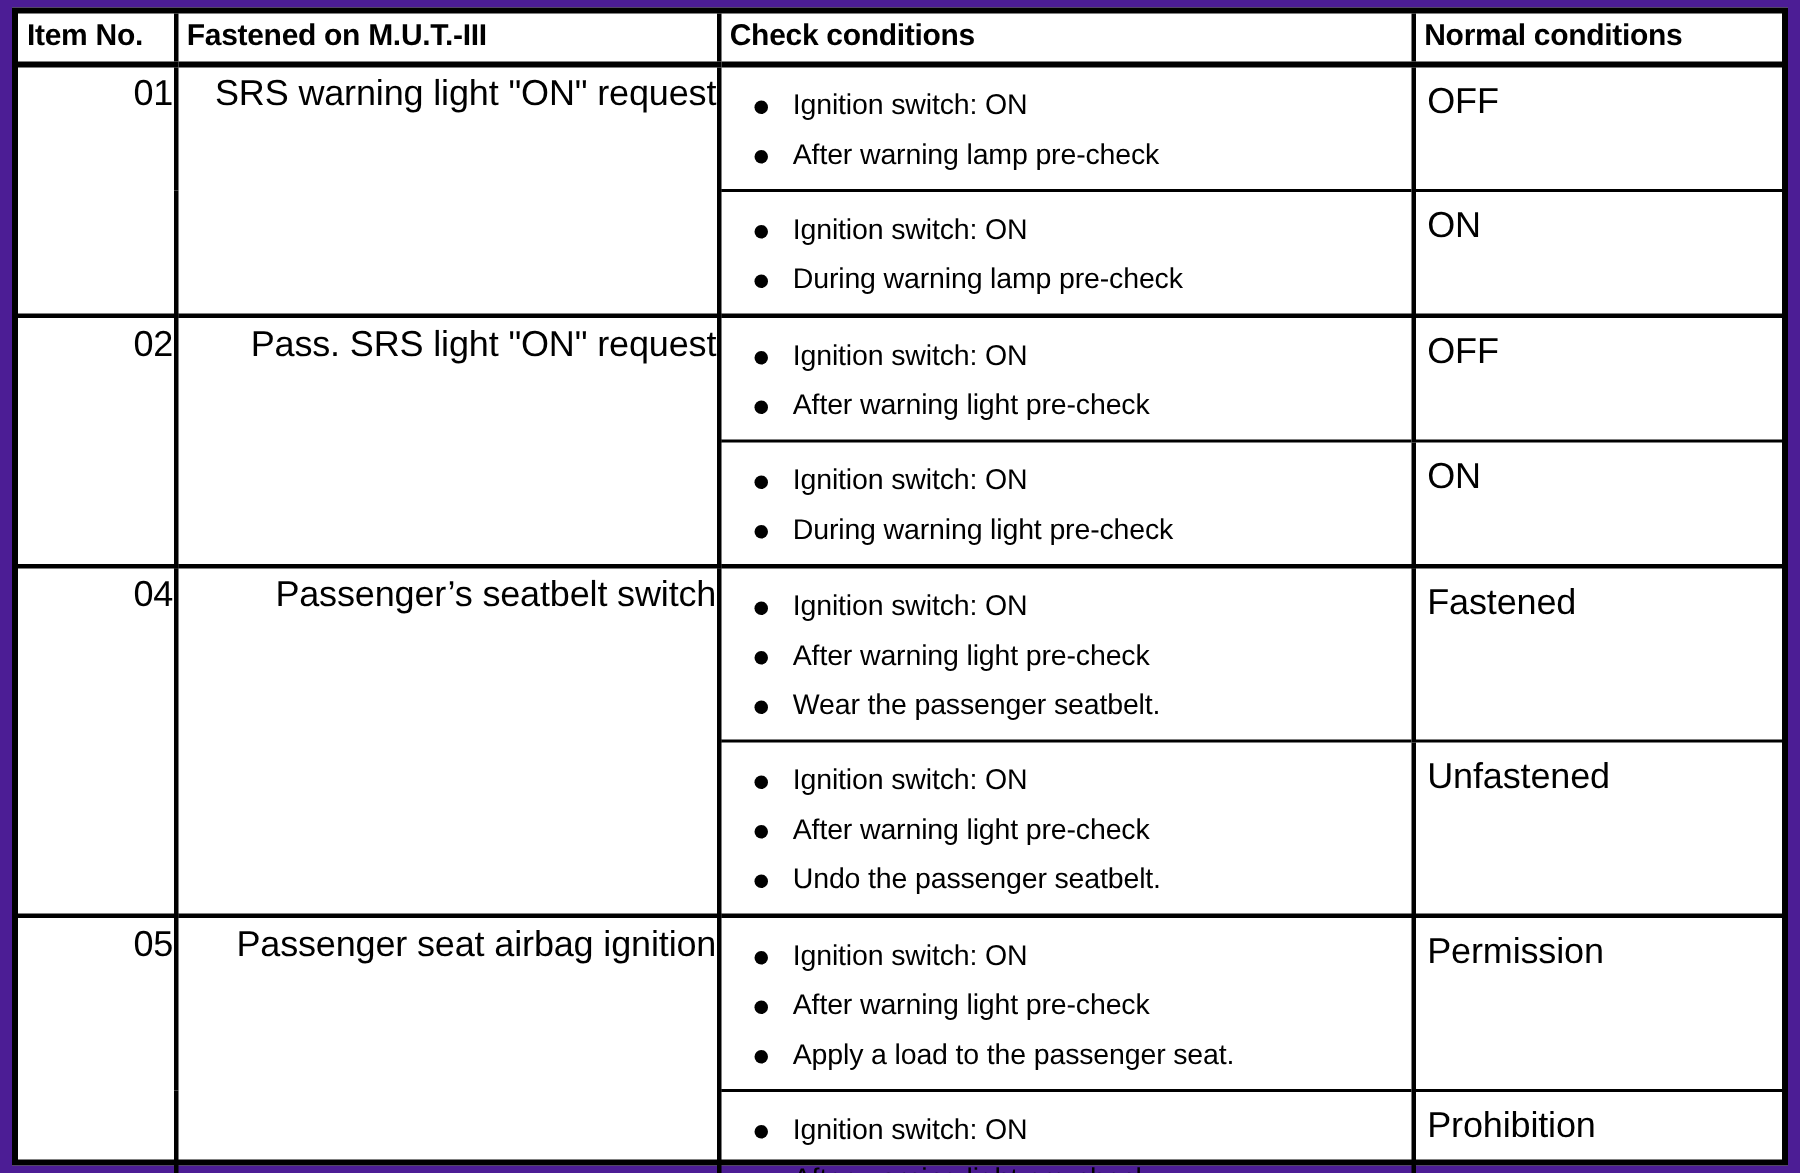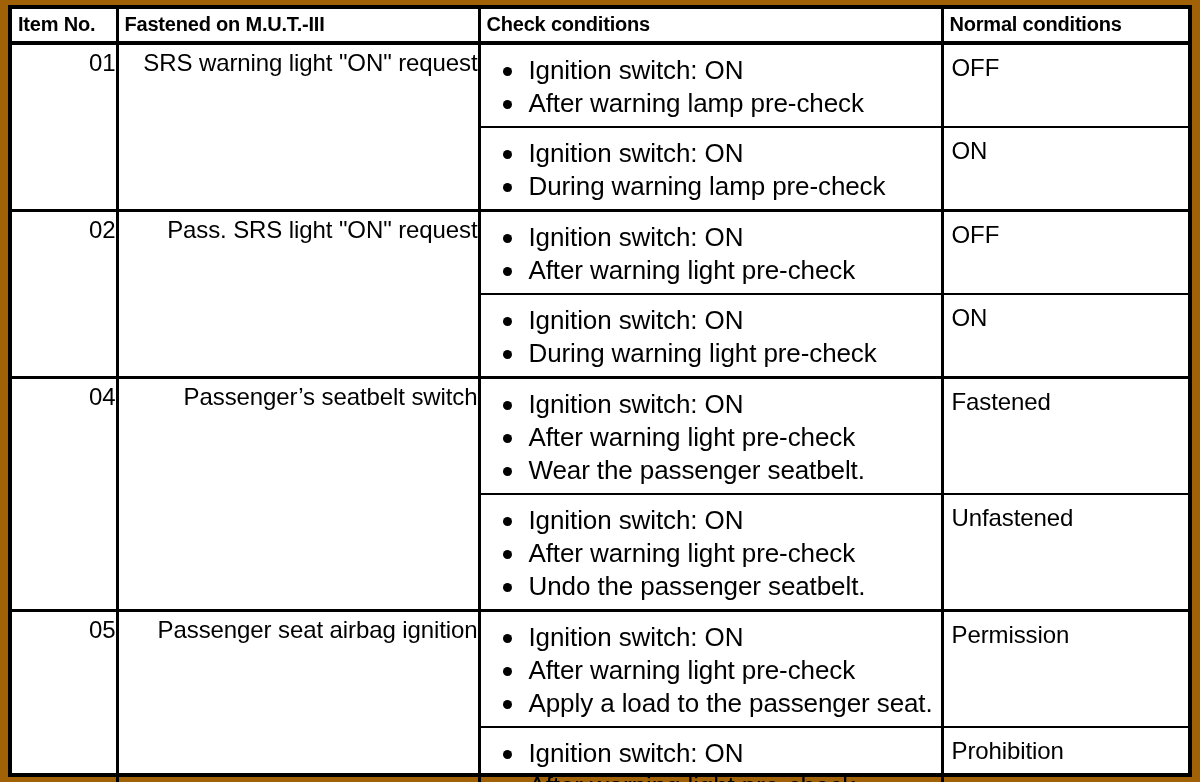--- a/index.html
+++ b/index.html
@@ -13,21 +13,21 @@
     height: 782px;
     font-family: "Liberation Sans", sans-serif;
     color: #000000;
     overflow: hidden;
   }
 
   .sheet {
     position: relative;
     width: 1200px;
     height: 782px;
-    background: #a16207;
+    background: #4c1d95;
   }
 
   
   .table-frame {
     position: absolute;
     left: 8px;
     top: 5px;
     width: 1184px;
     height: 772px;
     border: 4px solid #000000;
@@ -101,21 +101,21 @@
   tr.last-row > td { border-bottom: none; }
 
   
   ul.cond-list {
     list-style: none;
     margin: 0;
     padding: 0 0 0 22px;
   }
   ul.cond-list li {
     position: relative;
-    font-size: 26px;
+    font-size: 19px;
     line-height: 33px;
     padding-left: 26px;
     white-space: nowrap;
     letter-spacing: -0.1px;
   }
   ul.cond-list li .bullet {
     position: absolute;
     left: 0;
     top: 13px;
     width: 9px;

